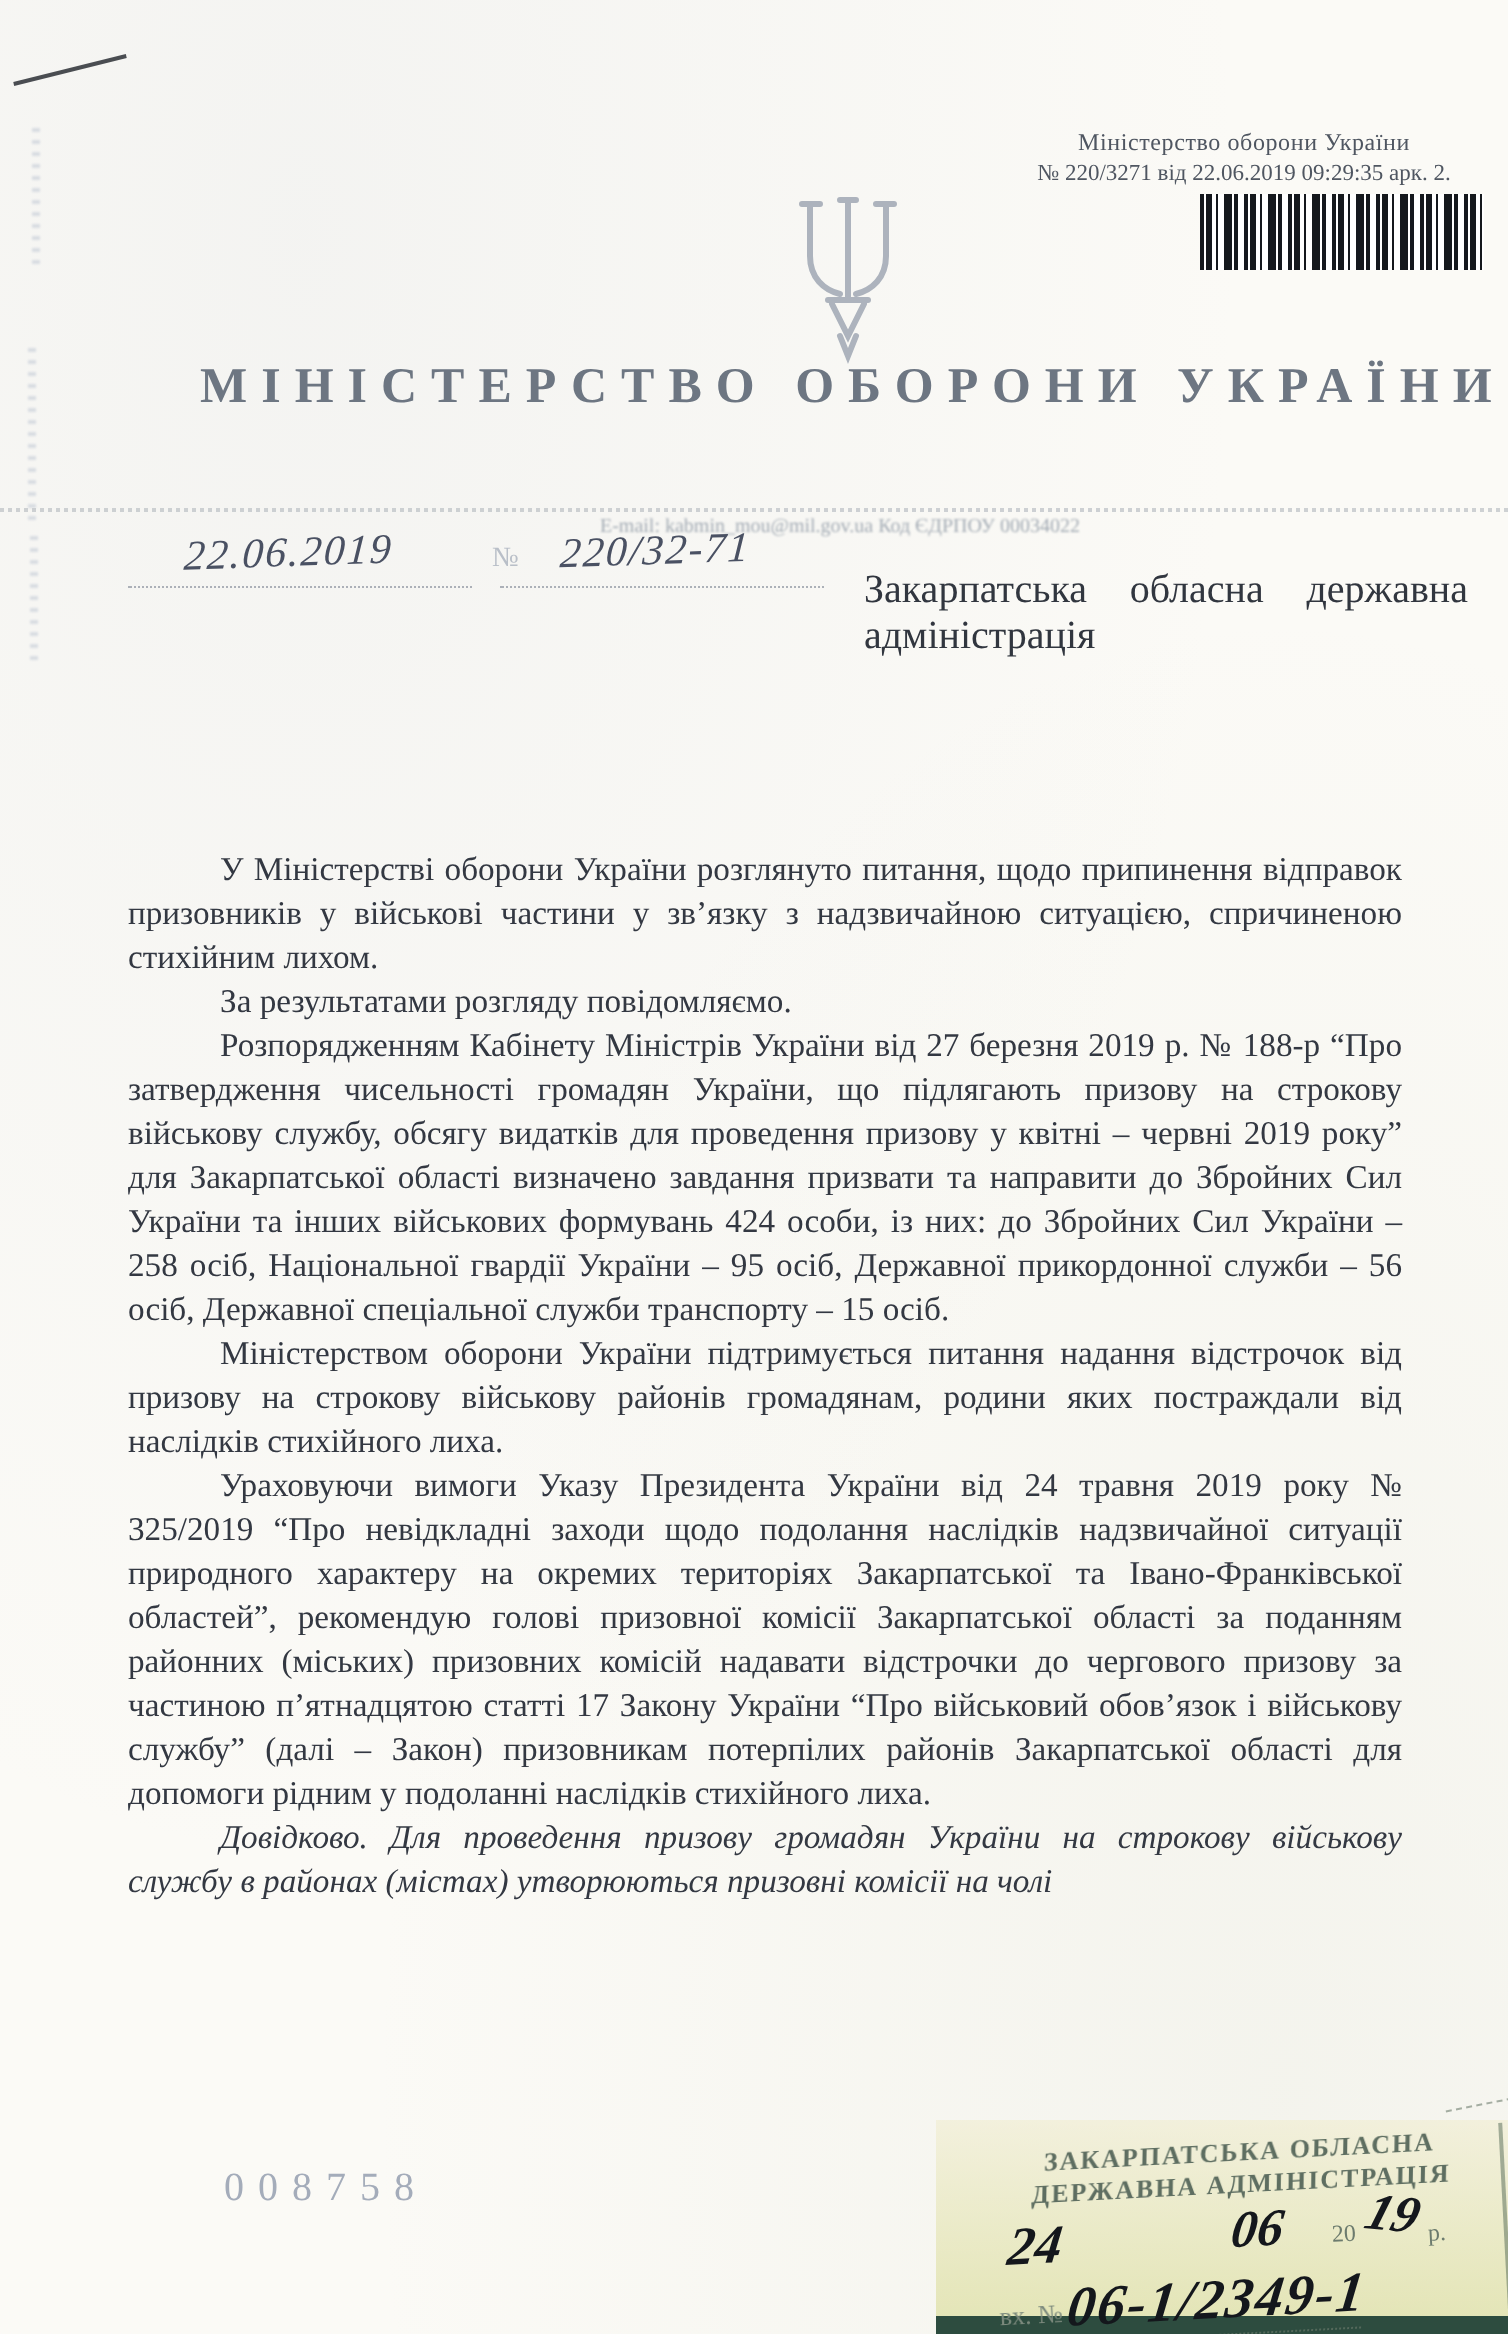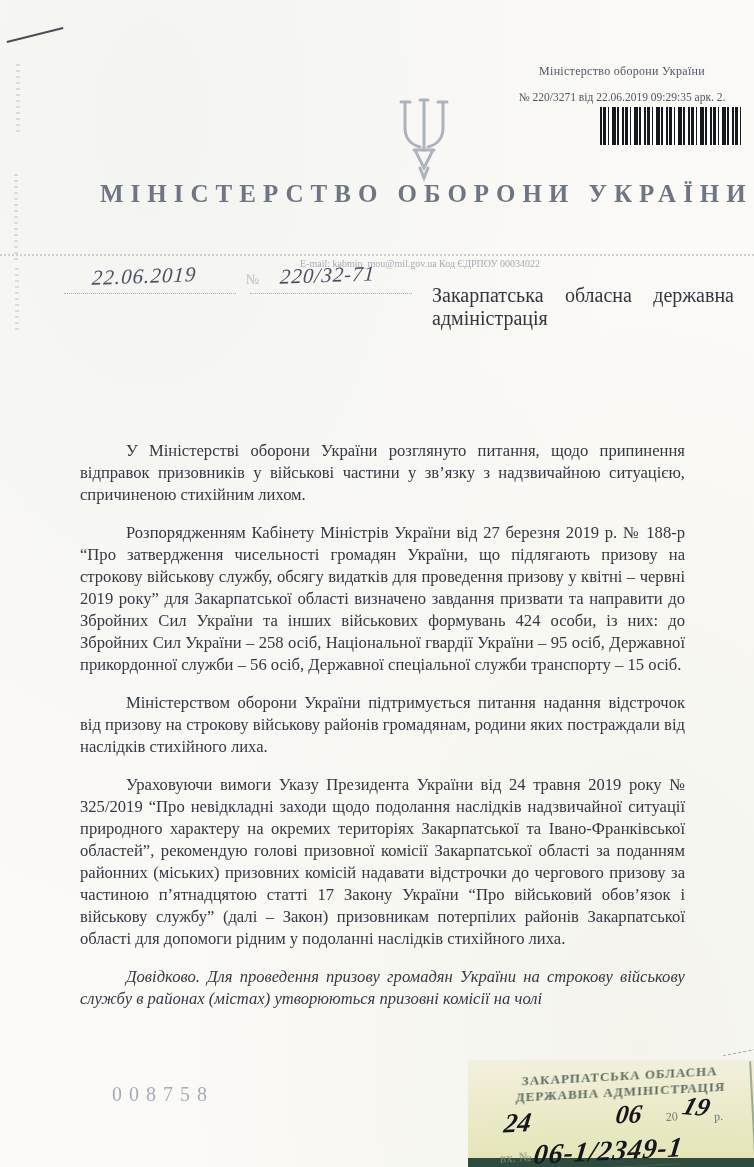--- a/index.html
+++ b/index.html
@@ -15,21 +15,21 @@
   }
   
   .fold-line{position:absolute;left:6px;top:34px;width:58px;height:2px;background:#2c2f35;transform:rotate(-14deg);opacity:.85;}
   .edge-smudge{position:absolute;width:4px;background:repeating-linear-gradient(0deg,rgba(115,135,170,.45) 0 2px,transparent 2px 6px);opacity:.5;filter:blur(.4px);}
   .sm1{left:16px;top:62px;height:70px;}
   .sm2{left:14px;top:170px;height:90px;}
   .sm3{left:15px;top:268px;height:62px;}
   
   .reg-block{position:absolute;top:64px;right:12px;width:240px;text-align:center;color:#4f5661;}
   .reg-org{font-size:12px;letter-spacing:.3px;filter:blur(.2px);}
-  .reg-line{font-size:11.5px;margin-top:12px;white-space:nowrap;}
+  .reg-line{font-size:11.5px;margin-top:2px;white-space:nowrap;}
   .barcode{margin:4px 0 0 auto;width:142px;height:38px;
     background:repeating-linear-gradient(90deg,#15181d 0 2px,#fff 2px 3px,#15181d 3px 6px,#fff 6px 8px,#15181d 8px 9px,#fff 9px 12px,#15181d 12px 16px,#fff 16px 17px,#15181d 17px 19px,#fff 19px 22px);
   }
   
   .emblem{position:absolute;left:393px;top:96px;width:62px;height:88px;opacity:.75;}
   .lh-title{position:absolute;left:100px;top:180px;width:640px;text-align:center;
     font-size:25px;font-weight:bold;letter-spacing:7px;color:#6d7682;
     filter:blur(.35px);white-space:nowrap;}
   .lh-addr{position:absolute;left:100px;width:640px;text-align:center;color:#a4acb5;filter:blur(.5px);}
   .addr1{top:222px;font-size:10.5px;}
@@ -42,21 +42,21 @@
   .hw-num{position:absolute;left:280px;top:263px;font-size:21px;transform:rotate(-2deg) skewX(-6deg);letter-spacing:1px;}
   .dotline{position:absolute;top:293px;border-top:1.5px dotted #9aa0aa;opacity:.8;}
   .dl1{left:64px;width:172px;}
   .dl2{left:250px;width:162px;}
   
   .addressee{position:absolute;left:432px;top:284px;width:302px;font-size:20px;line-height:23px;text-align:justify;color:#31363f;}
   
   .refline{position:absolute;left:64px;top:358px;font-size:16.5px;color:#3a3f49;}
   
   .body{position:absolute;left:64px;top:424px;width:637px;font-size:16.6px;line-height:22px;text-align:justify;}
-  .body p{margin:16px;text-indent:46px;}
+  .body p{margin:0;text-indent:46px;}
   .body p.it{font-style:italic;}
   
   .blank-num{position:absolute;left:112px;top:1083px;font-size:20px;letter-spacing:7px;color:#8f99ac;opacity:.8;filter:blur(.3px);}
   .hl-patch{position:absolute;left:468px;top:1060px;width:286px;height:98px;
     background:linear-gradient(180deg,rgba(240,236,205,.55),rgba(222,224,165,.75));}
   .bottom-band{position:absolute;left:468px;top:1158px;width:286px;height:9px;background:#2d4c3f;}
   .stamp{position:absolute;left:498px;top:1068px;width:248px;transform:rotate(-3deg);
     border-right:2px solid rgba(95,115,95,.55);padding-right:6px;}
   .stamp-line{font-size:13px;letter-spacing:1px;color:#5e6e61;font-weight:bold;text-align:center;
     filter:blur(.25px);transform:skewX(-4deg);}
@@ -109,20 +109,21 @@
   <div class="no-sym">№</div>
   <div class="hw hw-num">220/32-71</div>
   <div class="dotline dl1"></div>
   <div class="dotline dl2"></div>
 
   <div class="addressee">Закарпатська обласна державна адміністрація</div>
 
 
   <div class="body">
     <p>У Міністерстві оборони України розглянуто питання, щодо припинення відправок призовників у військові частини у зв’язку з надзвичайною ситуацією, спричиненою стихійним лихом.</p>
+    <p>За результатами розгляду повідомляємо.</p>
     <p>Розпорядженням Кабінету Міністрів України від 27 березня 2019 р. № 188-р “Про затвердження чисельності громадян України, що підлягають призову на строкову військову службу, обсягу видатків для проведення призову у квітні – червні 2019 року” для Закарпатської області визначено завдання призвати та направити до Збройних Сил України та інших військових формувань 424 особи, із них: до Збройних Сил України – 258 осіб, Національної гвардії України – 95 осіб, Державної прикордонної служби – 56 осіб, Державної спеціальної служби транспорту – 15 осіб.</p>
     <p>Міністерством оборони України підтримується питання надання відстрочок від призову на строкову військову районів громадянам, родини яких постраждали від наслідків стихійного лиха.</p>
     <p>Ураховуючи вимоги Указу Президента України від 24 травня 2019 року № 325/2019 “Про невідкладні заходи щодо подолання наслідків надзвичайної ситуації природного характеру на окремих територіях Закарпатської та Івано-Франківської областей”, рекомендую голові призовної комісії Закарпатської області за поданням районних (міських) призовних комісій надавати відстрочки до чергового призову за частиною п’ятнадцятою статті 17 Закону України “Про військовий обов’язок і військову службу” (далі – Закон) призовникам потерпілих районів Закарпатської області для допомоги рідним у подоланні наслідків стихійного лиха.</p>
     <p class="it">Довідково. Для проведення призову громадян України на строкову військову службу в районах (містах) утворюються призовні комісії на чолі</p>
   </div>
 
   <div class="blank-num">008758</div>
 
   <div class="hl-patch"></div>
   <div class="bottom-band"></div>

